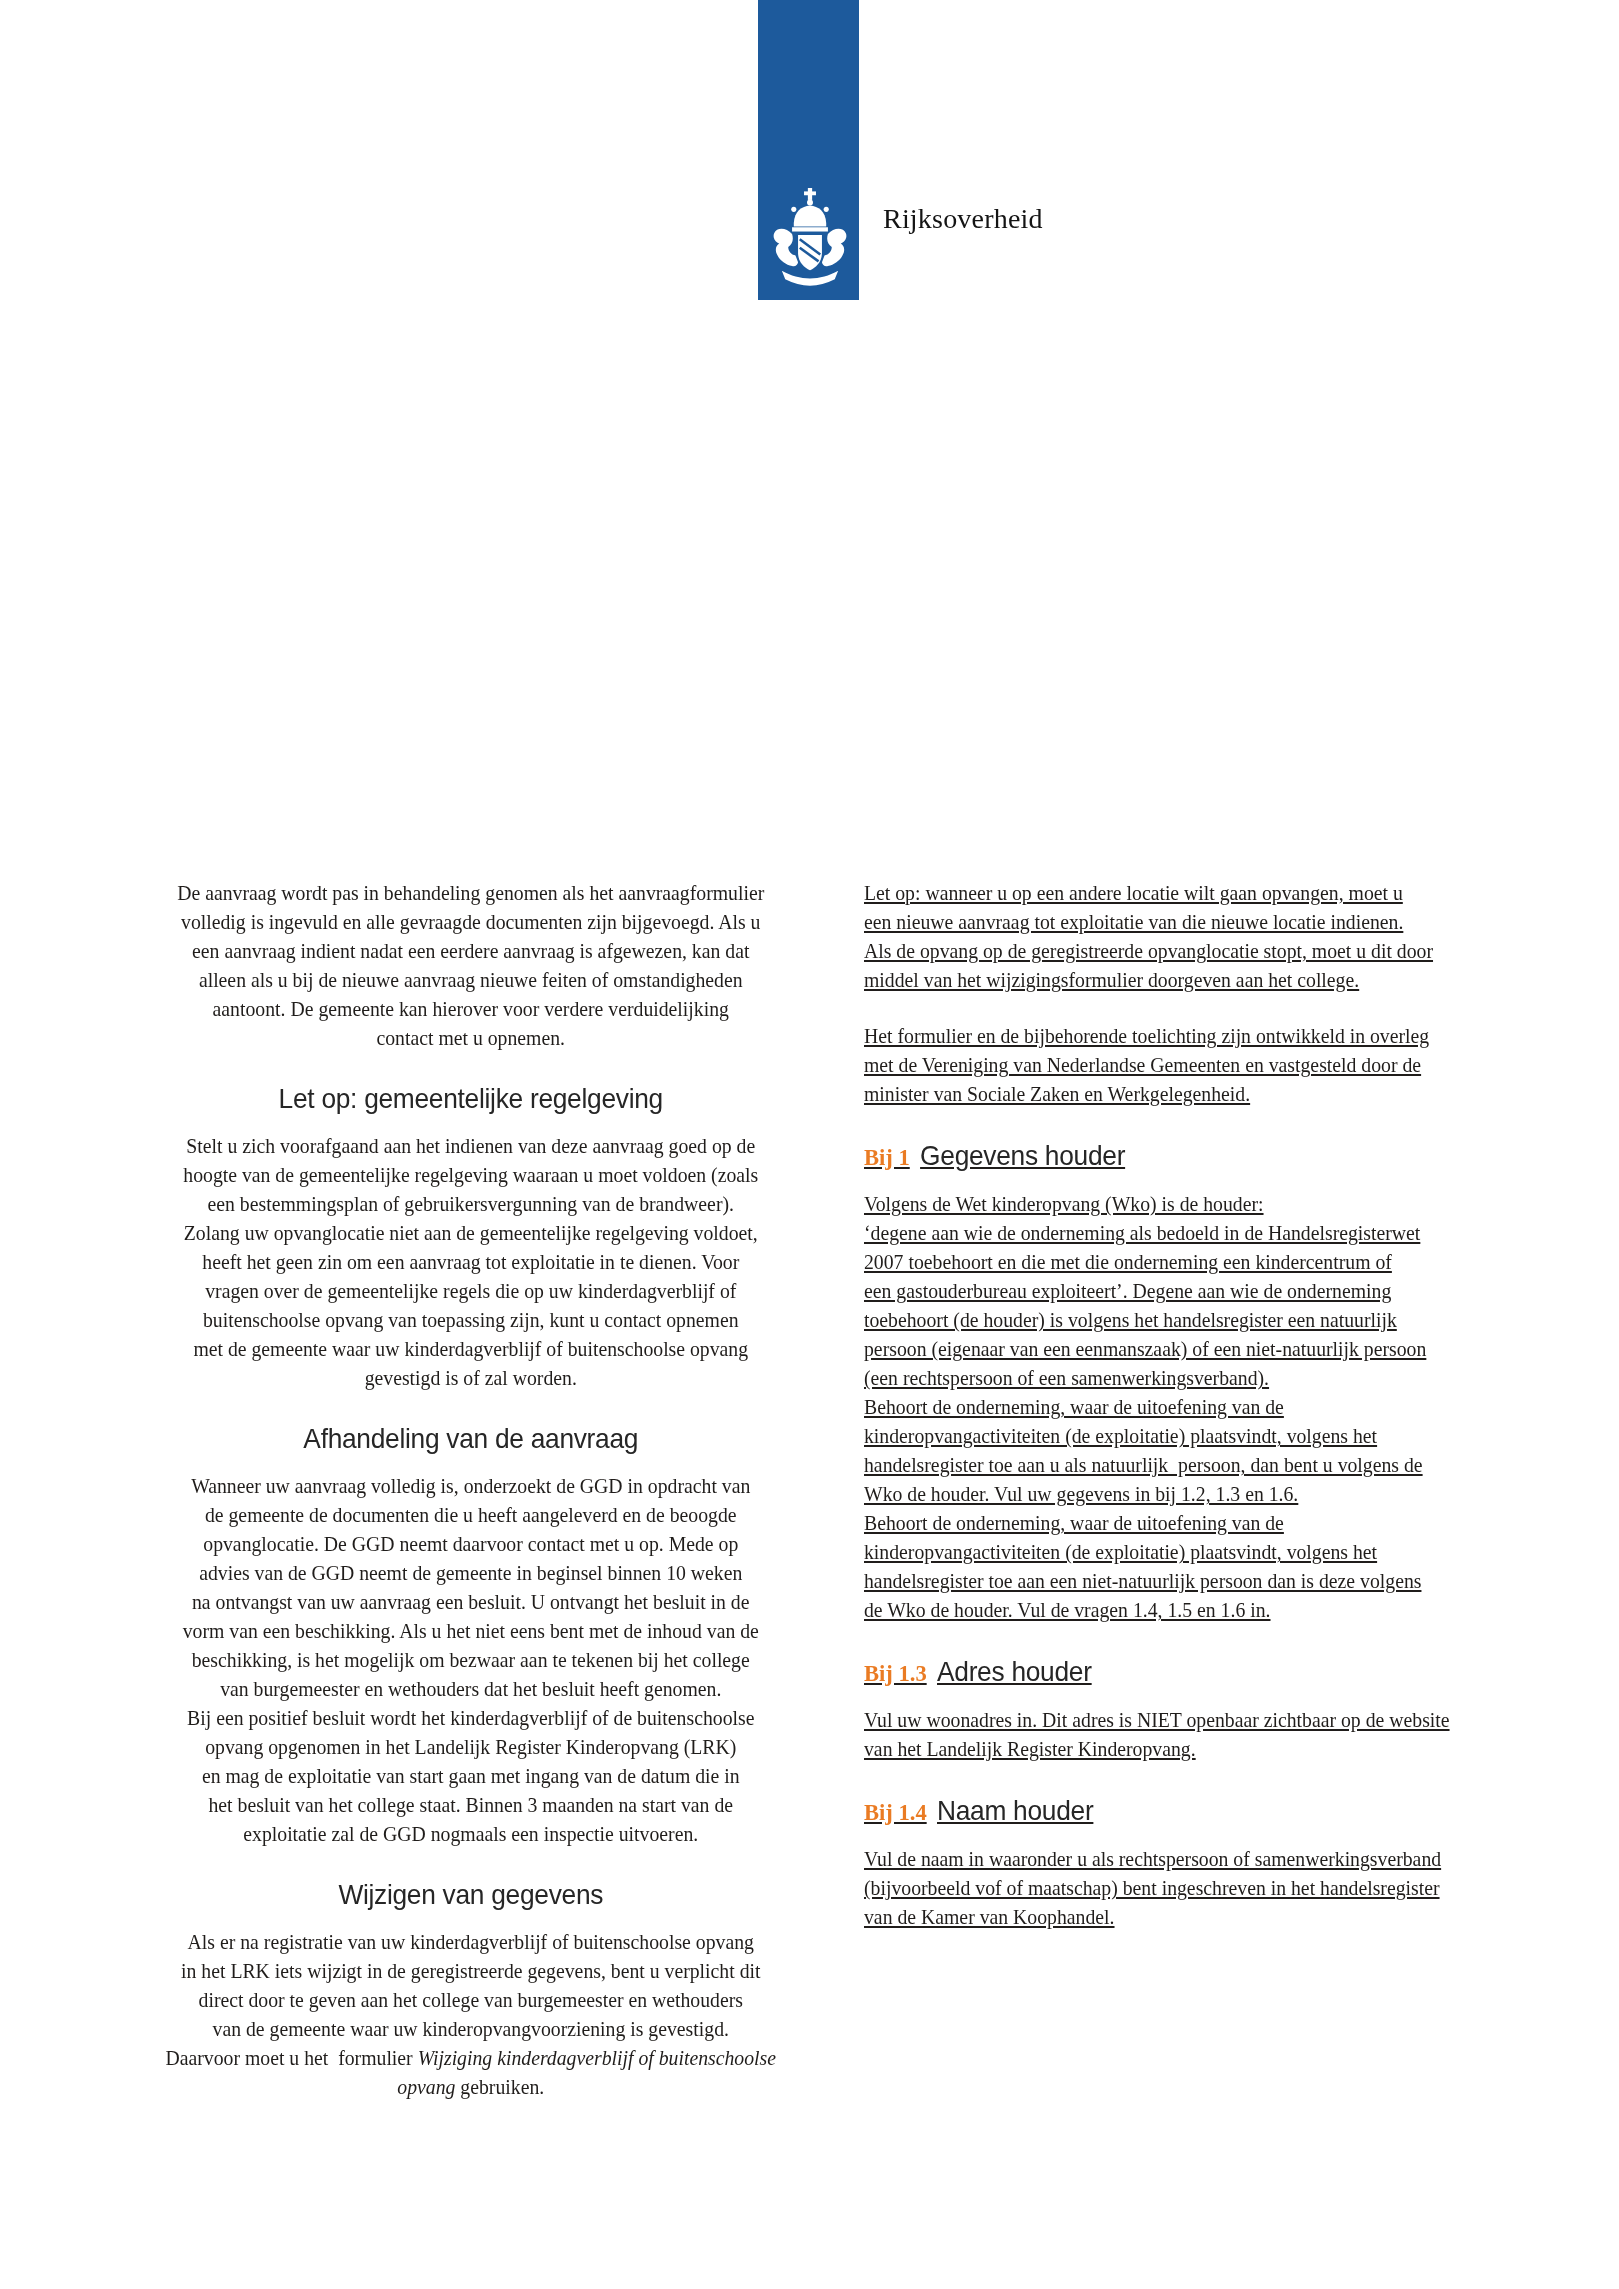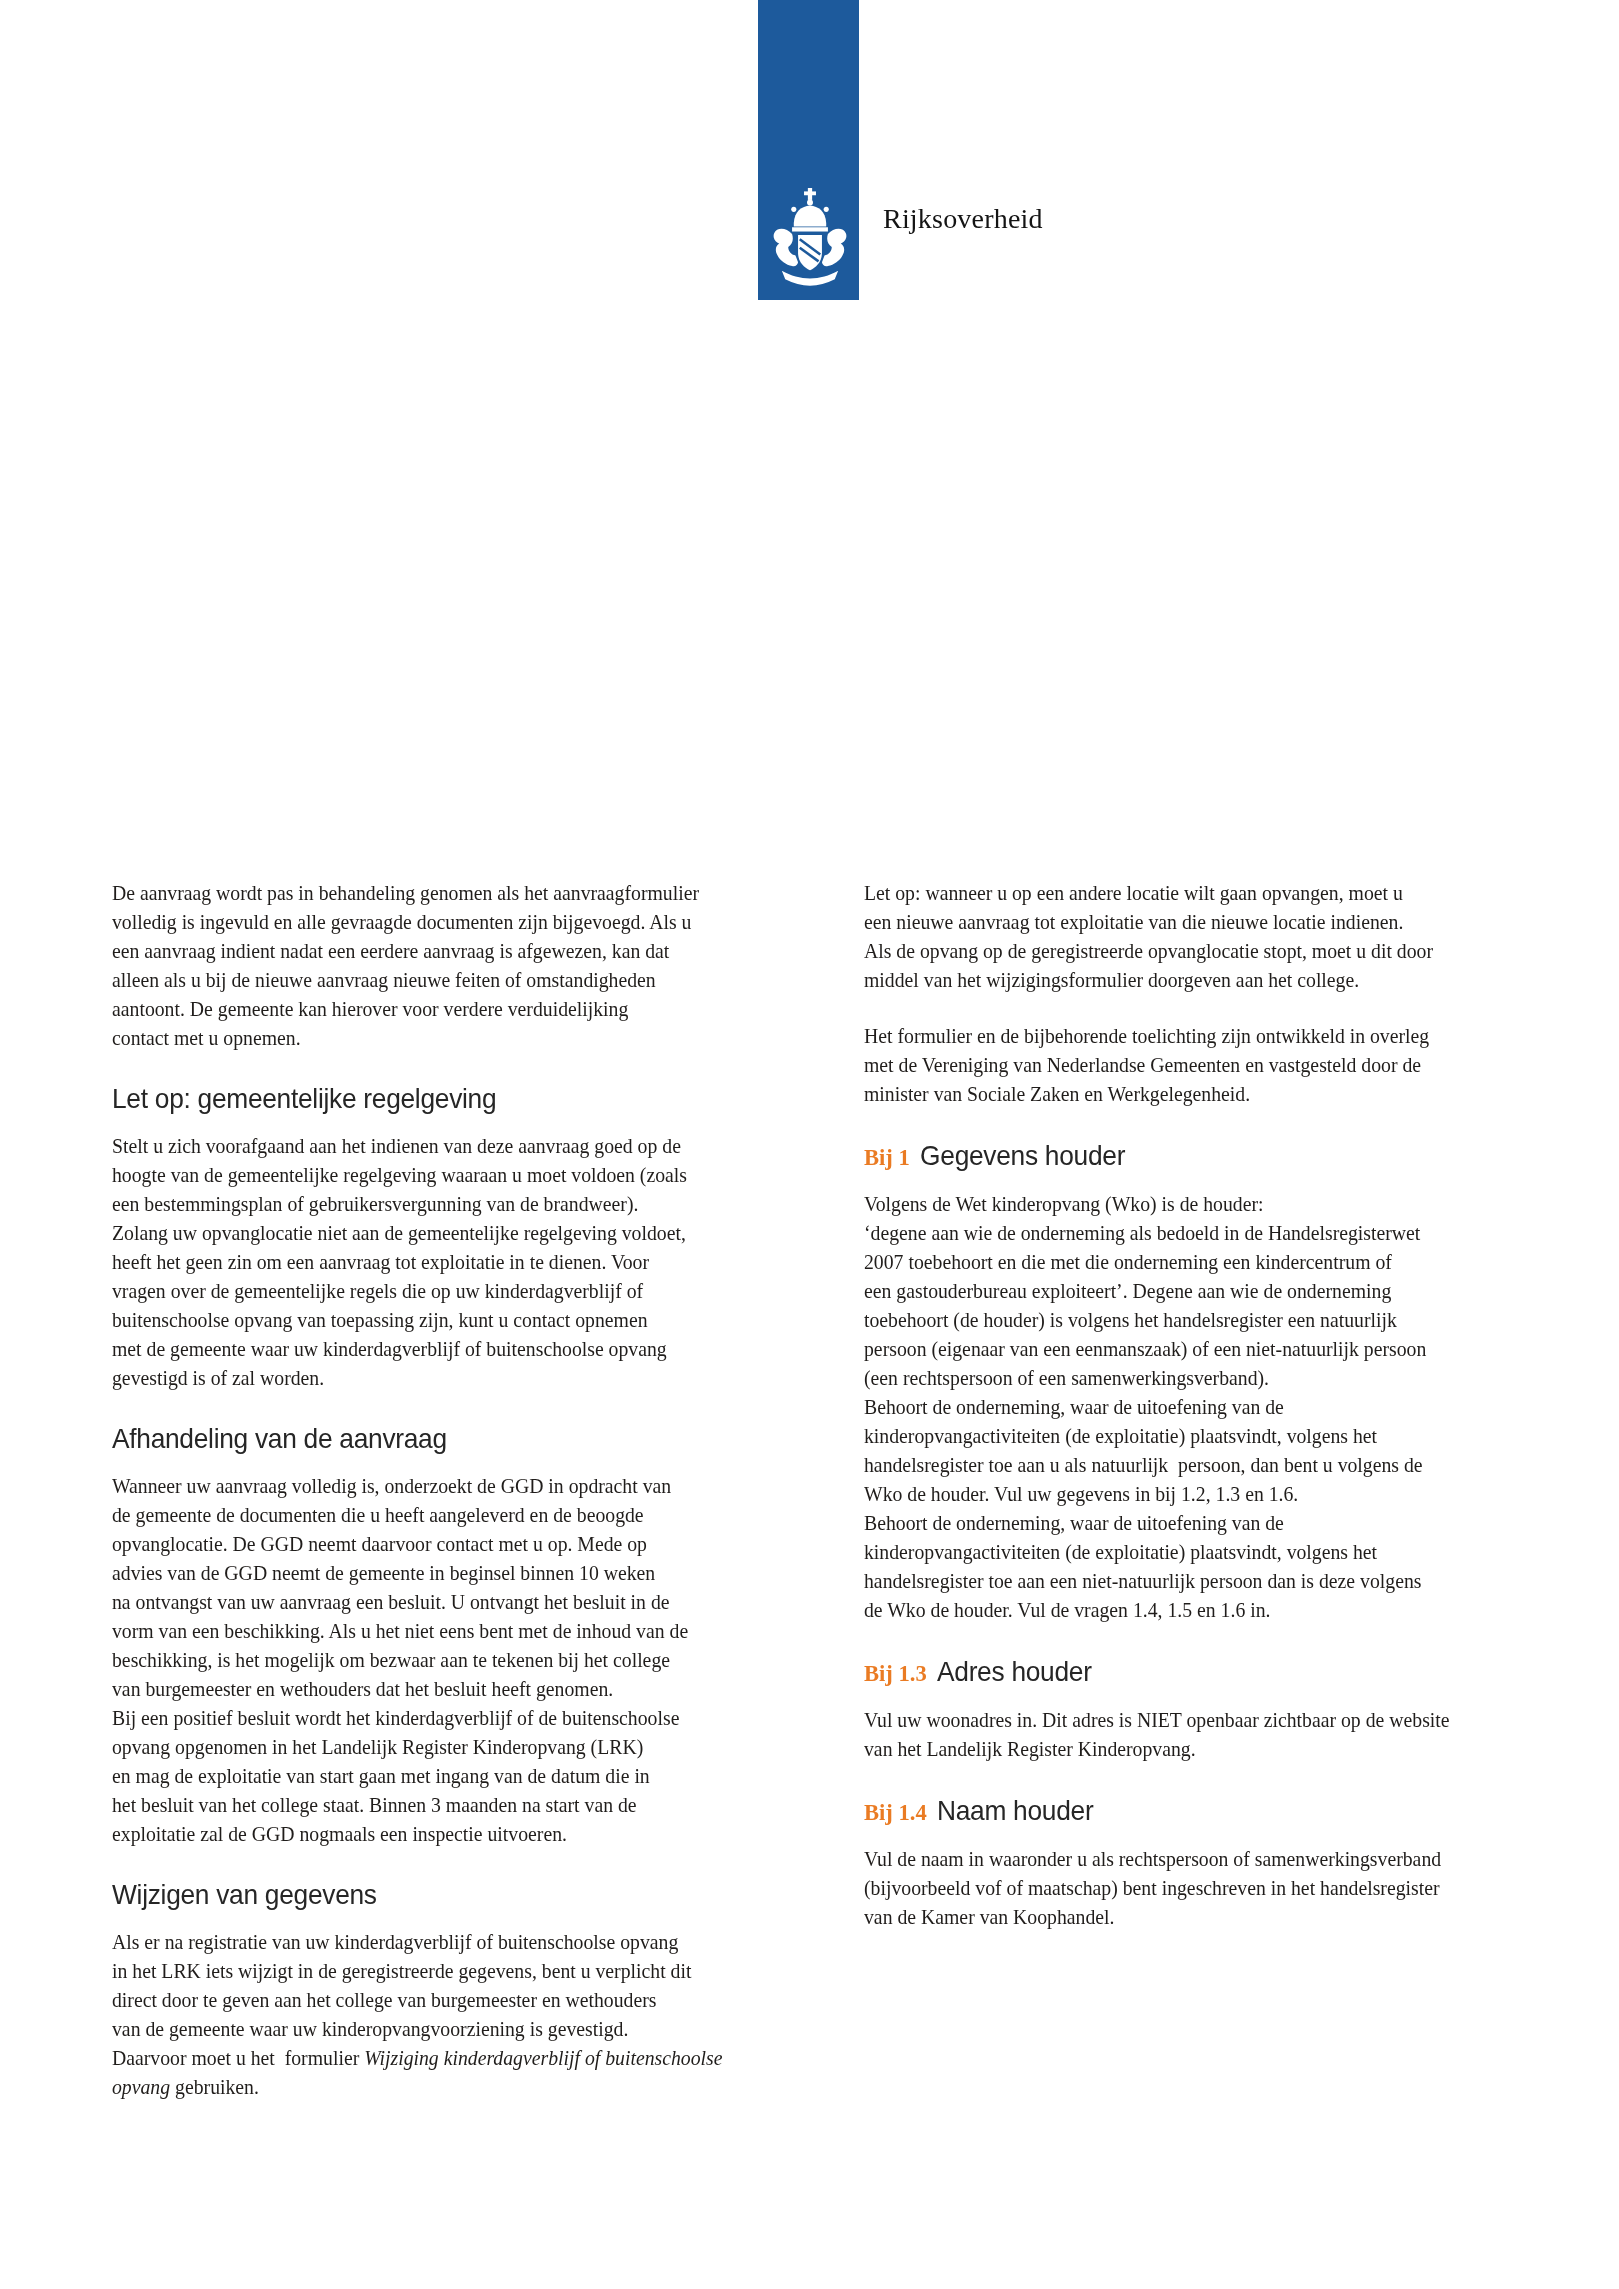--- a/index.html
+++ b/index.html
@@ -79,22 +79,22 @@
     color:#1b1b1b;
     transform:scaleX(0.95);
     transform-origin:left top;
   }
   
   .col{
     position:absolute;
     top:879px;
     width:708px;
   }
-  .col-left{ left:112px; }
-  .col-right{ left:864px; }
+  .col-left{ left:138px;text-align:center; }
+  .col-right{ left:864px;text-decoration:underline; }
   .col p{
     margin:0 0 27.4px 0;
     font-family:"Liberation Serif", serif;
     font-size:21px;
     line-height:29px;
     color:#201d1b;
     white-space:pre;
     transform:scaleX(0.94);
     transform-origin:left top;
   }

